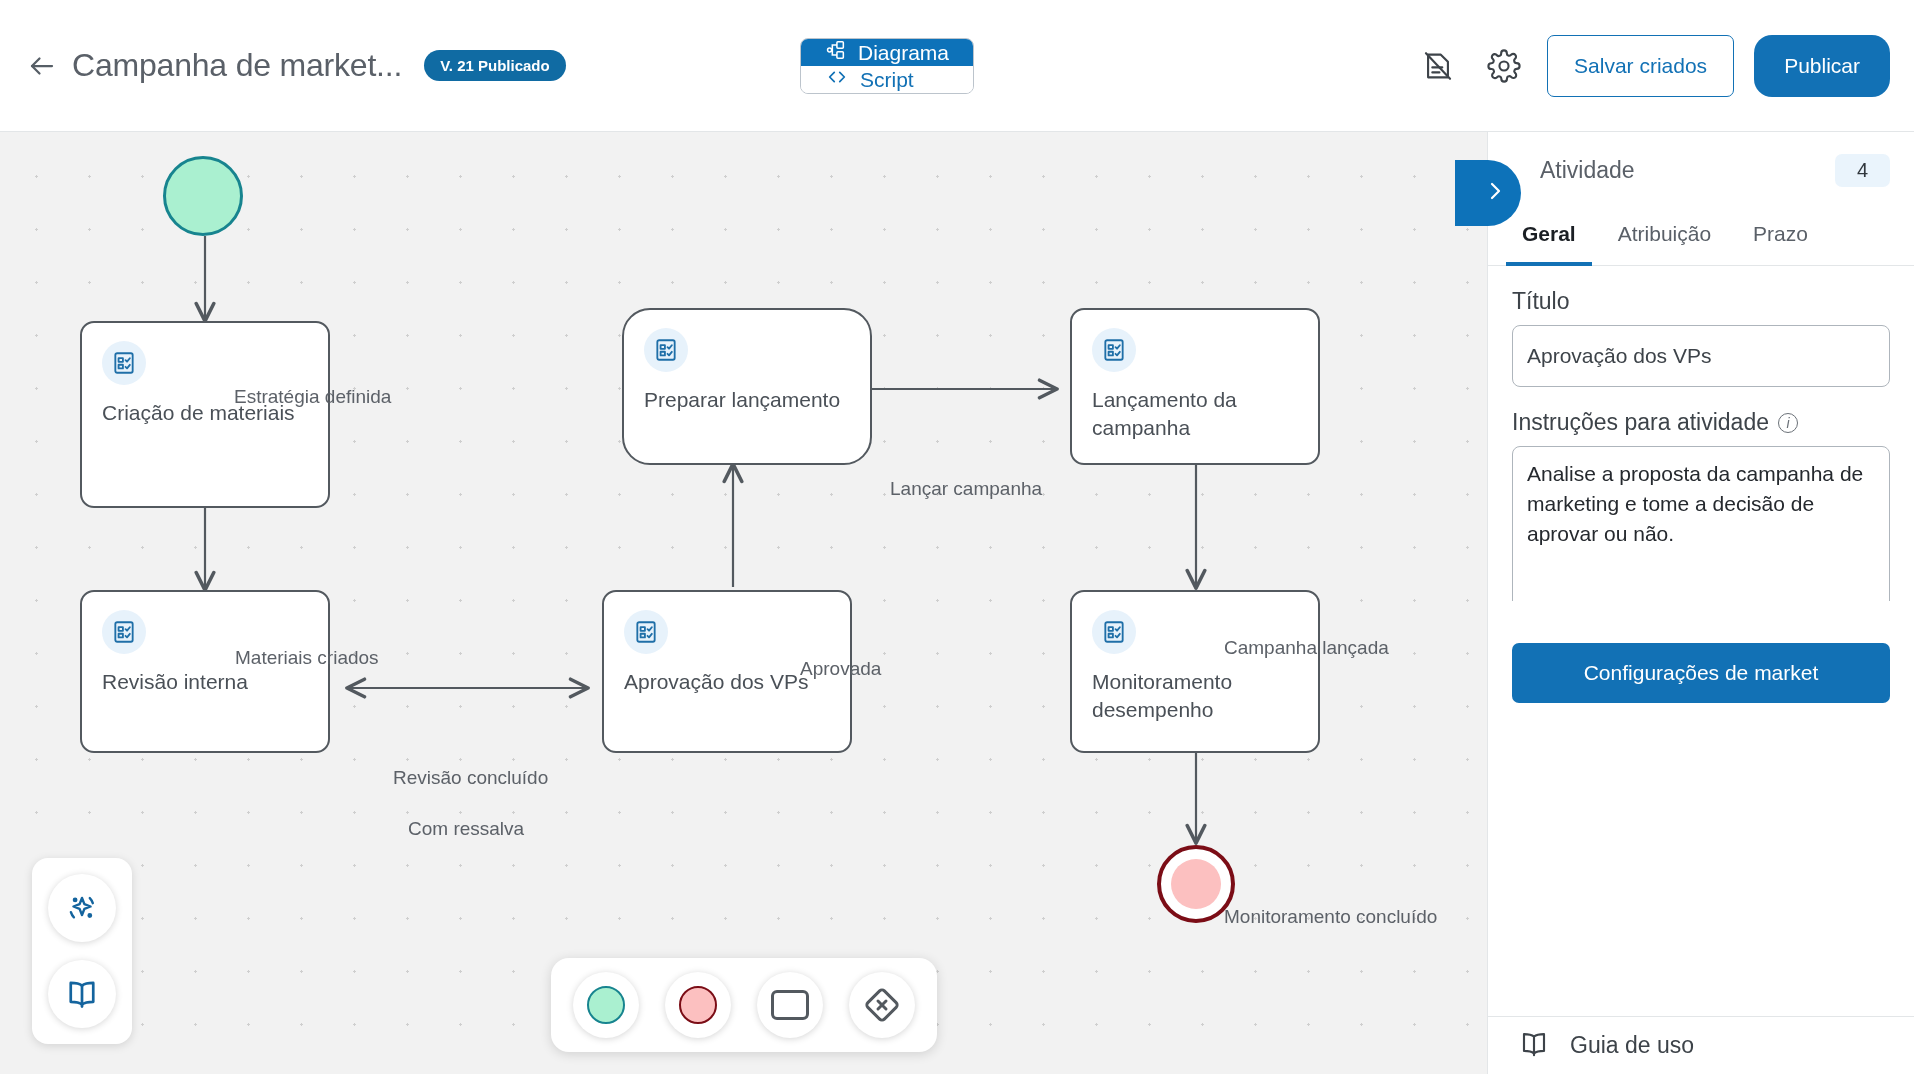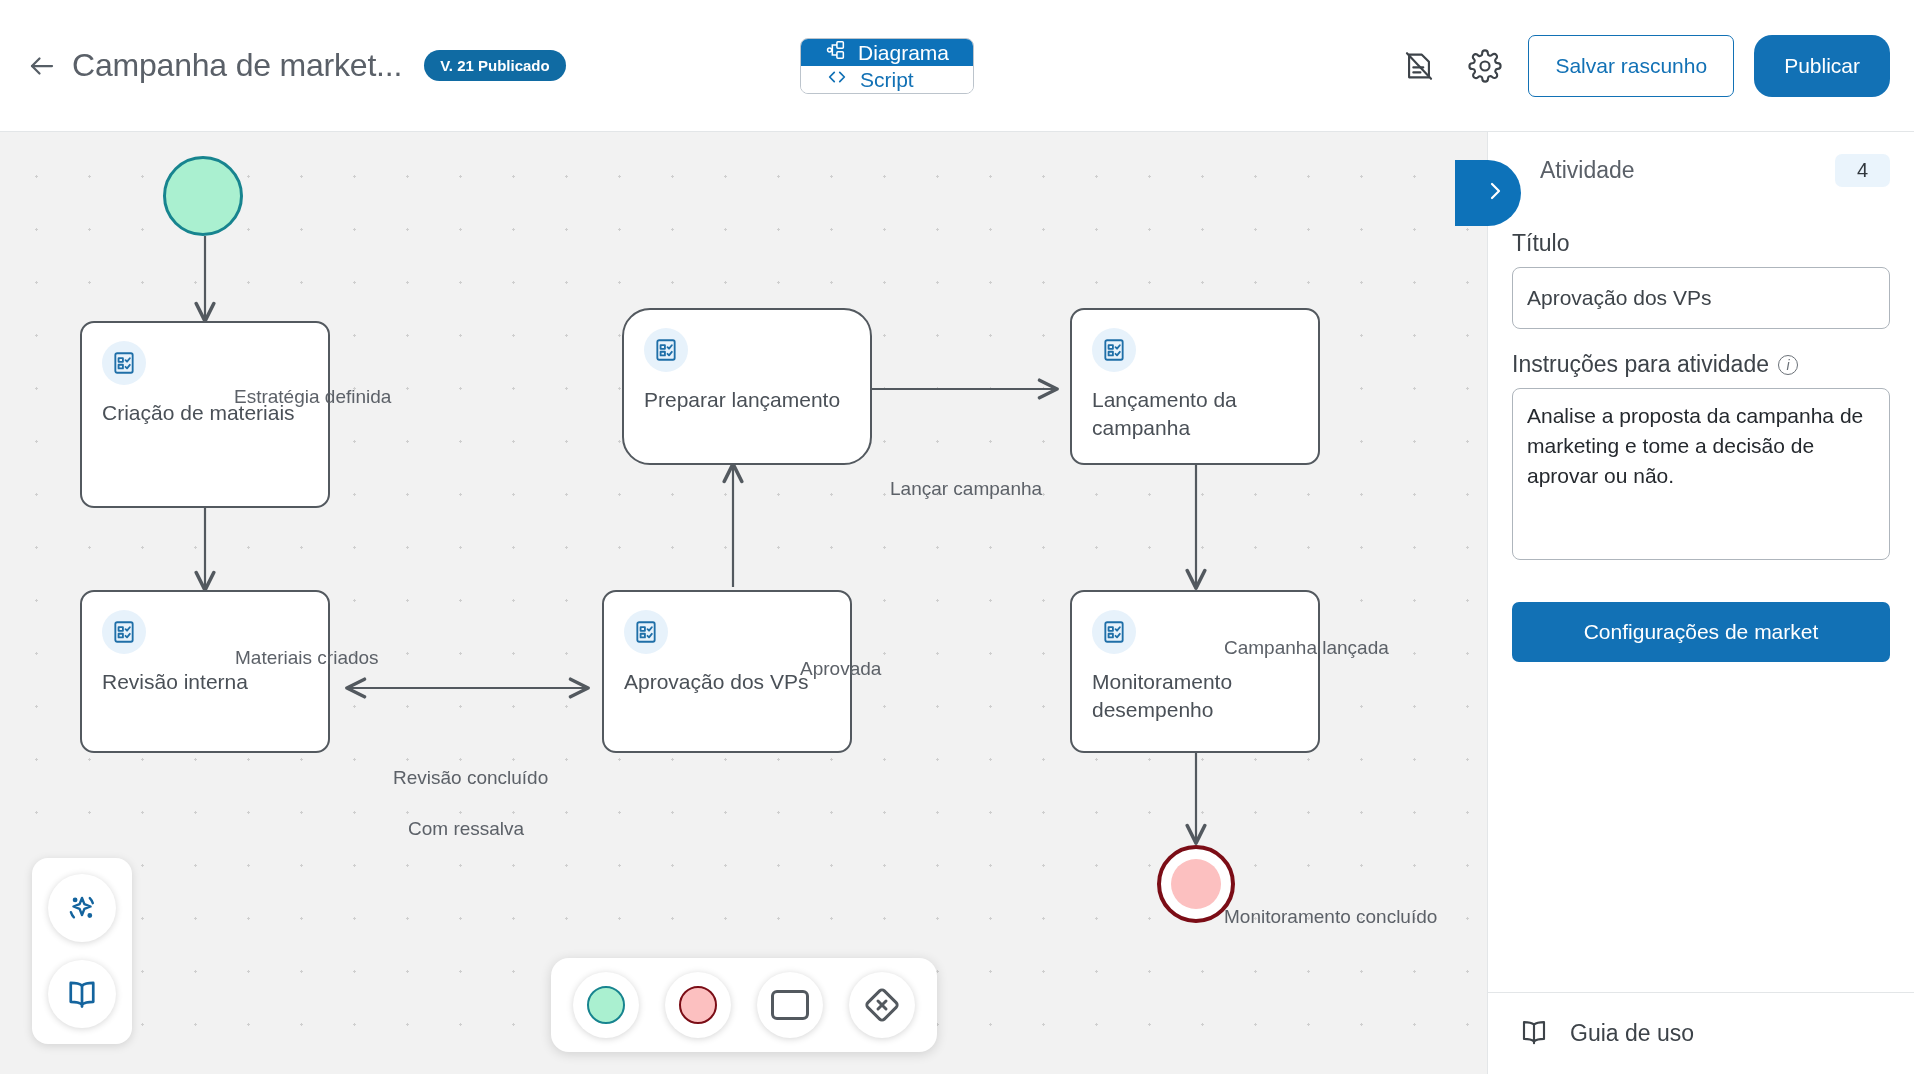--- a/index.html
+++ b/index.html
@@ -168,21 +168,21 @@
     font-family: "Liberation Sans", sans-serif; resize: none; background: #fff;
   }
 
   .panel-cta {
     margin: 42px 24px 0; height: 60px; background: #1271b5; color: #fff;
     border: none; border-radius: 7px; font-size: 21px; cursor: pointer;
     font-family: "Liberation Sans", sans-serif;
     display: flex; align-items: center; justify-content: center;
   }
   .panel-foot {
-    border-top: 1px solid #e3e6e8; height: 82px; display: flex; align-items: center;
+    border-top: 1px solid #e3e6e8; height: 58px; display: flex; align-items: center;
     gap: 20px; padding: 0 30px; cursor: pointer;
   }
   .panel-foot-text { font-size: 23px; color: #3d4349; }
   .info-i {
     width: 20px; height: 20px; border-radius: 50%; border: 1.6px solid #6b7178;
     display: inline-flex; align-items: center; justify-content: center;
     font-size: 14px; color: #6b7178; font-style: italic; line-height: 1;
   }
 </style>
 </head>
@@ -231,21 +231,21 @@
             <line x1="8" y1="16.5" x2="13" y2="16.5"></line>
             <line x1="3.5" y1="3" x2="20.5" y2="21"></line>
           </svg>
       </div>
       <div class="icon-btn">
         <svg width="34" height="34" viewBox="0 0 24 24" fill="none" stroke="currentColor" stroke-width="1.5" stroke-linecap="round" stroke-linejoin="round">
             <circle cx="12" cy="12" r="3.2"></circle>
             <path d="M19.4 15a1.6 1.6 0 00.3 1.8l.1.1a2 2 0 11-2.8 2.8l-.1-.1a1.6 1.6 0 00-1.8-.3 1.6 1.6 0 00-1 1.5V21a2 2 0 11-4 0v-.1a1.6 1.6 0 00-1-1.5 1.6 1.6 0 00-1.8.3l-.1.1a2 2 0 11-2.8-2.8l.1-.1a1.6 1.6 0 00.3-1.8 1.6 1.6 0 00-1.5-1H3a2 2 0 110-4h.1a1.6 1.6 0 001.5-1 1.6 1.6 0 00-.3-1.8l-.1-.1a2 2 0 112.8-2.8l.1.1a1.6 1.6 0 001.8.3h.1a1.6 1.6 0 001-1.5V3a2 2 0 114 0v.1a1.6 1.6 0 001 1.5 1.6 1.6 0 001.8-.3l.1-.1a2 2 0 112.8 2.8l-.1.1a1.6 1.6 0 00-.3 1.8v.1a1.6 1.6 0 001.5 1H21a2 2 0 110 4h-.1a1.6 1.6 0 00-1.5 1z"></path>
           </svg>
       </div>
-      <button class="btn-outline">Salvar rascunho</button>
+      <button class="btn-outline">Salvar criados</button>
       <button class="btn-primary">Publicar</button>
     </div>
   </div>
 
   <div class="body-row">
 
     <div class="canvas">
 
       <svg class="edges" viewBox="0 0 1487 942" preserveAspectRatio="none">
         <defs>
@@ -411,20 +411,25 @@
               <polyline points="9,5 16,12 9,19"></polyline>
             </svg>
         </span>
       </div>
 
       <div class="panel-head">
         <div class="panel-head-title">Atividade</div>
         <div class="count-badge">4</div>
       </div>
 
+      <div class="tabs">
+        <div class="tab active">Geral</div>
+        <div class="tab">Atribuição</div>
+        <div class="tab">Prazo</div>
+      </div>
 
       <div class="panel-body">
         <div class="field-label">Título</div>
         <input class="text-input" type="text" value="Aprovação dos VPs" style="">
 
         <div class="field-label" style="margin-top:22px;">
           <span>Instruções para atividade</span>
           <span class="info-i">i</span>
         </div>
         <textarea class="textarea" style="">Analise a proposta da campanha de marketing e tome a decisão de aprovar ou não.</textarea>

